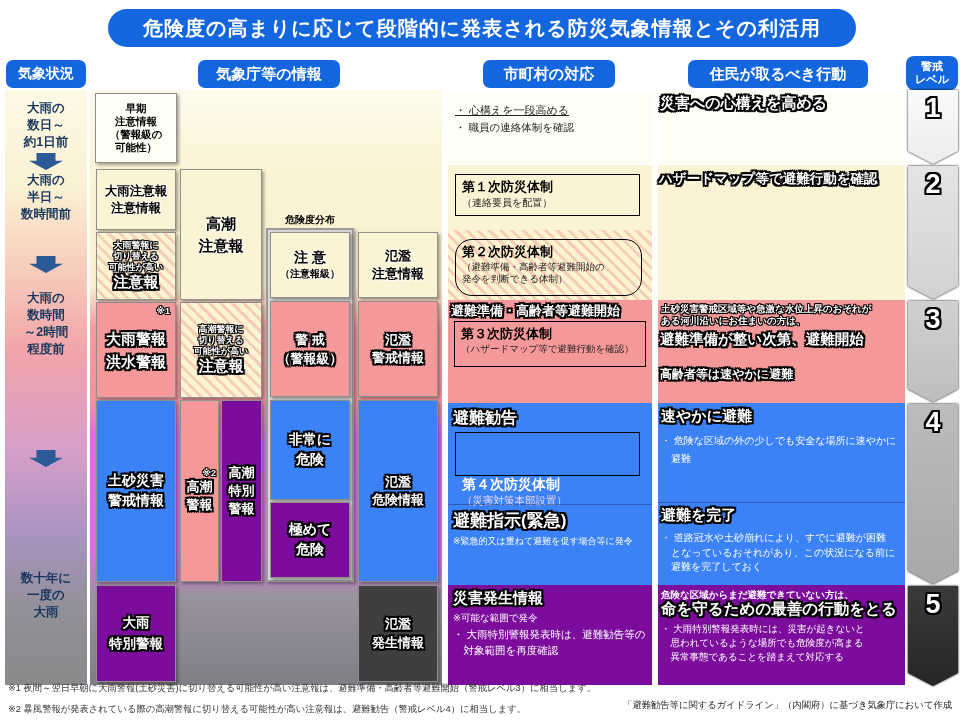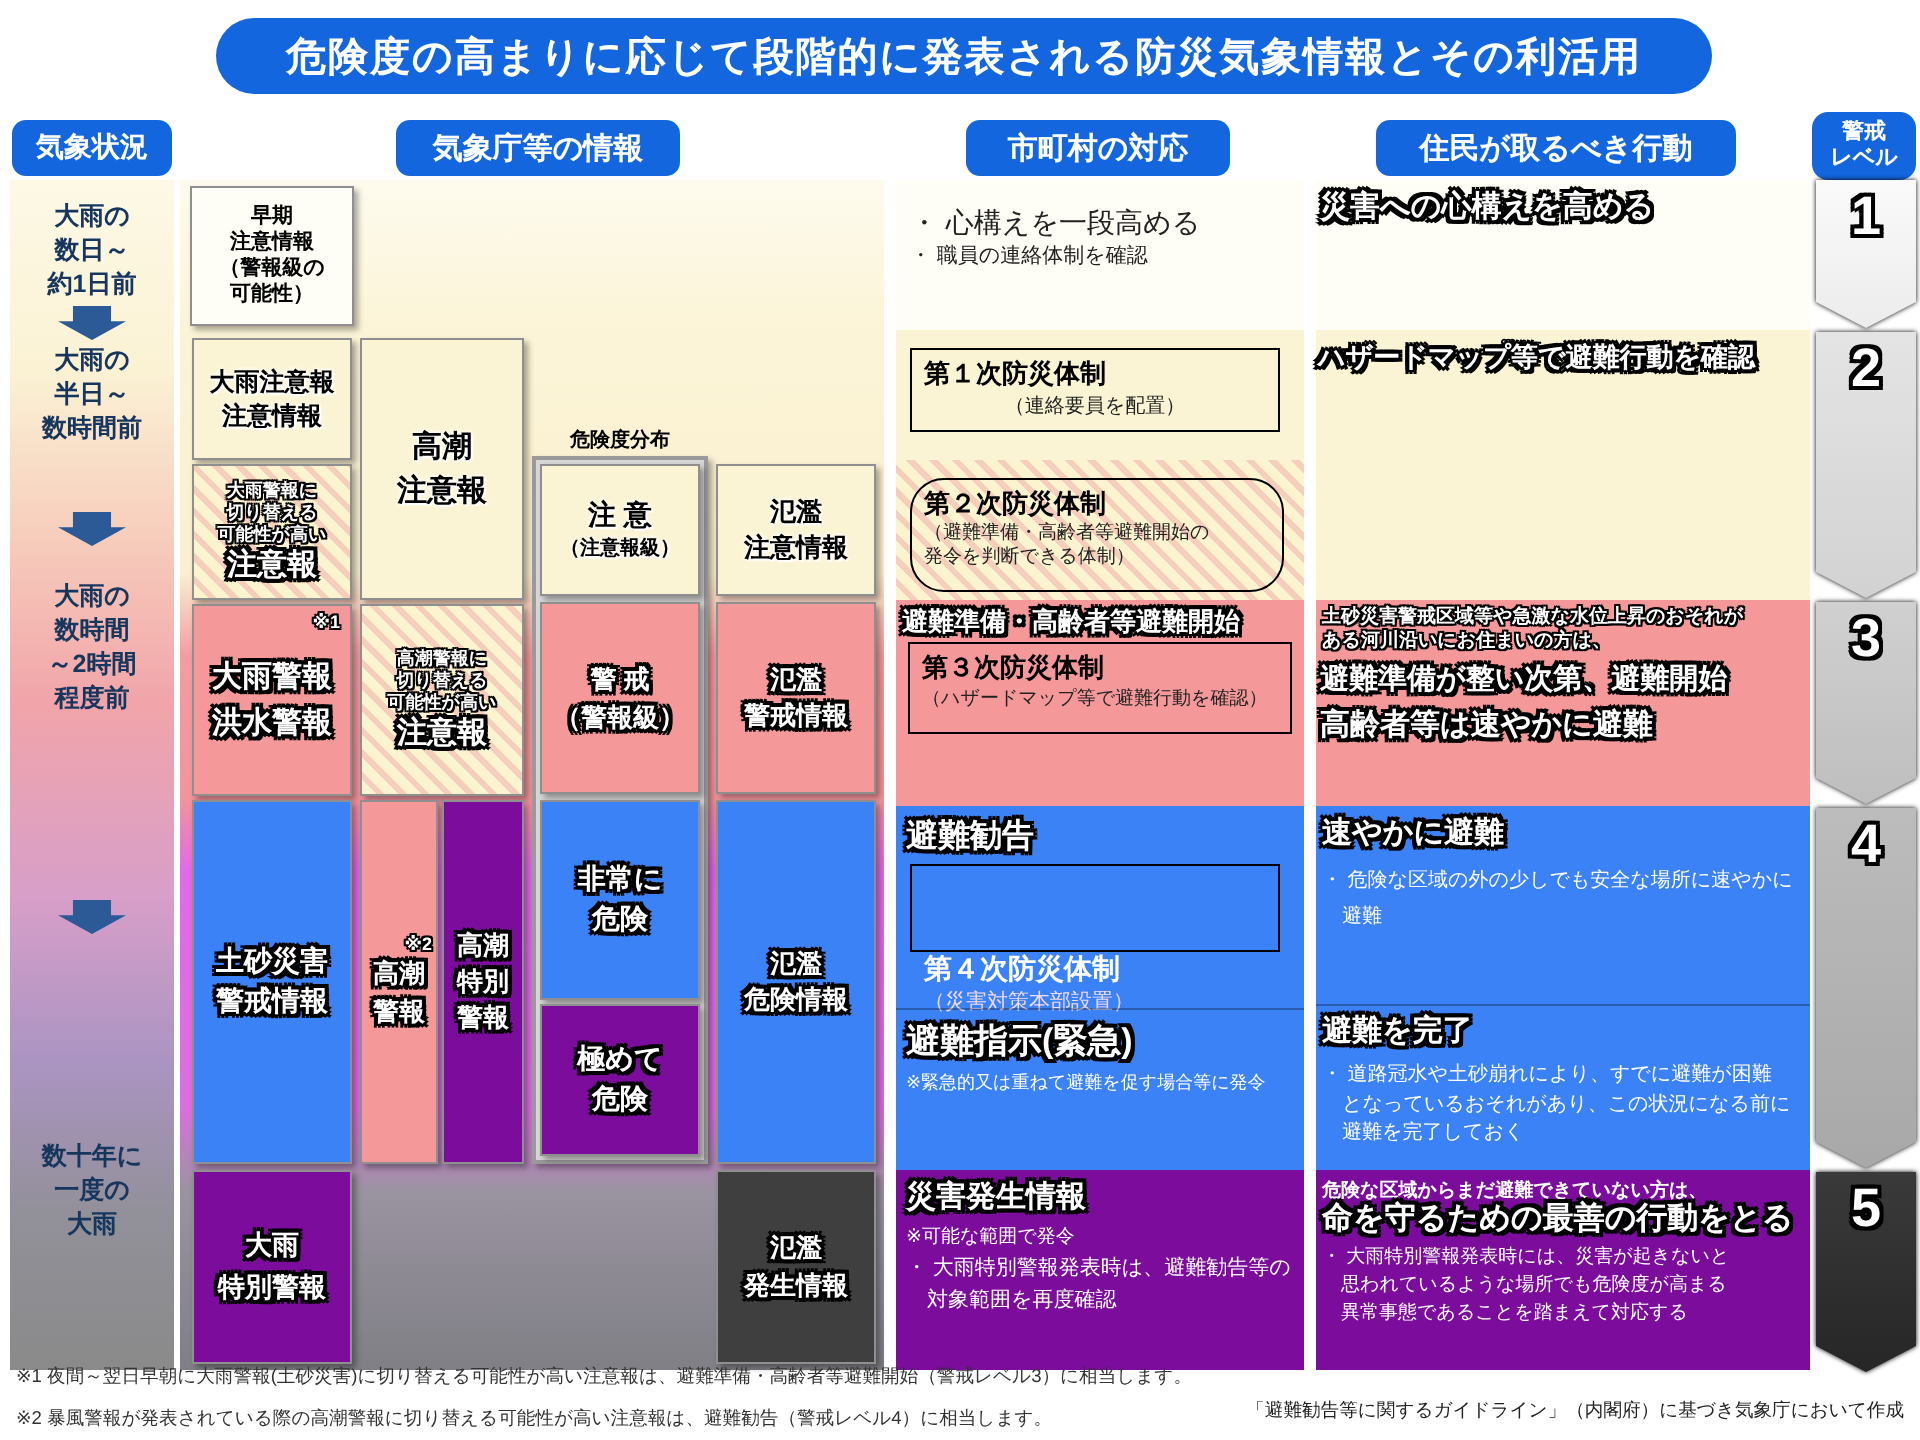--- a/index.html
+++ b/index.html
@@ -153,26 +153,26 @@
   <div class="box graybg ctr pre ow" style="left:358px;top:585px;width:80px;height:97px;font-size:13px;line-height:1.4;">氾濫
 発生情報</div>
 
   <div class="band" style="left:448px;top:90px;width:204px;height:75px;background:#FFFEF6;"></div>
   <div class="band cream" style="left:448px;top:165px;width:204px;height:135px;"></div>
   <div class="band hatch" style="left:448px;top:230px;width:204px;height:70px;"></div>
   <div class="band pinkbg" style="left:448px;top:300px;width:204px;height:103px;"></div>
   <div class="band magbg" style="left:448px;top:403px;width:204px;height:182px;"></div>
   <div class="band purbg" style="left:448px;top:585px;width:204px;height:100px;"></div>
 
-  <div class="abs" style="left:455px;top:103px;font-size:14px;color:#222;">・ 心構えを一段高める</div>
+  <div class="abs" style="left:455px;top:103px;font-size:11px;color:#222;text-decoration:underline;">・ 心構えを一段高める</div>
   <div class="abs" style="left:455px;top:121px;font-size:10.5px;color:#222;">・ 職員の連絡体制を確認</div>
 
   <div class="mbox cream" style="left:455px;top:174px;width:185px;height:42px;">
     <div style="font-size:13px;font-weight:bold;color:#000;">第１次防災体制</div>
-    <div style="font-size:10px;color:#222;text-align:center;">（連絡要員を配置）</div>
+    <div style="font-size:10px;color:#222;">（連絡要員を配置）</div>
   </div>
   <div class="mbox" style="left:455px;top:239px;width:187px;height:57px;border-radius:17px;">
     <div style="font-size:13px;font-weight:bold;color:#000;">第２次防災体制</div>
     <div class="pre" style="font-size:9.5px;color:#222;line-height:1.3;">（避難準備・高齢者等避難開始の
 発令を判断できる体制）</div>
   </div>
 
   <div class="abs ow" style="left:451px;top:302px;font-size:13px;">避難準備・高齢者等避難開始</div>
   <div class="mbox" style="left:454px;top:321px;width:192px;height:46px;">
     <div style="font-size:13px;font-weight:bold;color:#000;">第３次防災体制</div>
@@ -198,21 +198,21 @@
   <div class="band pinkbg" style="left:658px;top:300px;width:247px;height:103px;"></div>
   <div class="band magbg" style="left:658px;top:403px;width:247px;height:182px;"></div>
   <div class="band purbg" style="left:658px;top:585px;width:247px;height:100px;"></div>
 
   <div class="abs ow" style="left:660px;top:94px;font-size:15px;">災害への心構えを高める</div>
   <div class="abs ow" style="left:659px;top:170px;font-size:13.5px;">ハザードマップ等で避難行動を確認</div>
 
   <div class="abs ow1 pre" style="left:661px;top:303px;font-size:9.5px;line-height:1.3;">土砂災害警戒区域等や急激な水位上昇のおそれが
 ある河川沿いにお住まいの方は、</div>
   <div class="abs ow" style="left:660px;top:330px;font-size:14.5px;">避難準備が整い次第、避難開始</div>
-  <div class="abs ow" style="left:660px;top:353px;font-size:15px;">高齢者等は速やかに避難</div>
+  <div class="abs ow" style="left:660px;top:366px;font-size:12px;">高齢者等は速やかに避難</div>
 
   <div class="abs ow" style="left:661px;top:407px;font-size:15px;">速やかに避難</div>
   <div class="abs wt pre" style="left:661px;top:432px;font-size:10px;line-height:1.75;">・ 危険な区域の外の少しでも安全な場所に速やかに
 　避難</div>
   <div class="abs" style="left:658px;top:502px;width:247px;height:1px;background:rgba(0,0,0,.28);"></div>
   <div class="abs ow" style="left:661px;top:506px;font-size:15px;">避難を完了</div>
   <div class="abs wt pre" style="left:661px;top:531px;font-size:10px;line-height:1.45;">・ 道路冠水や土砂崩れにより、すでに避難が困難
 　となっているおそれがあり、この状況になる前に
 　避難を完了しておく</div>
 

